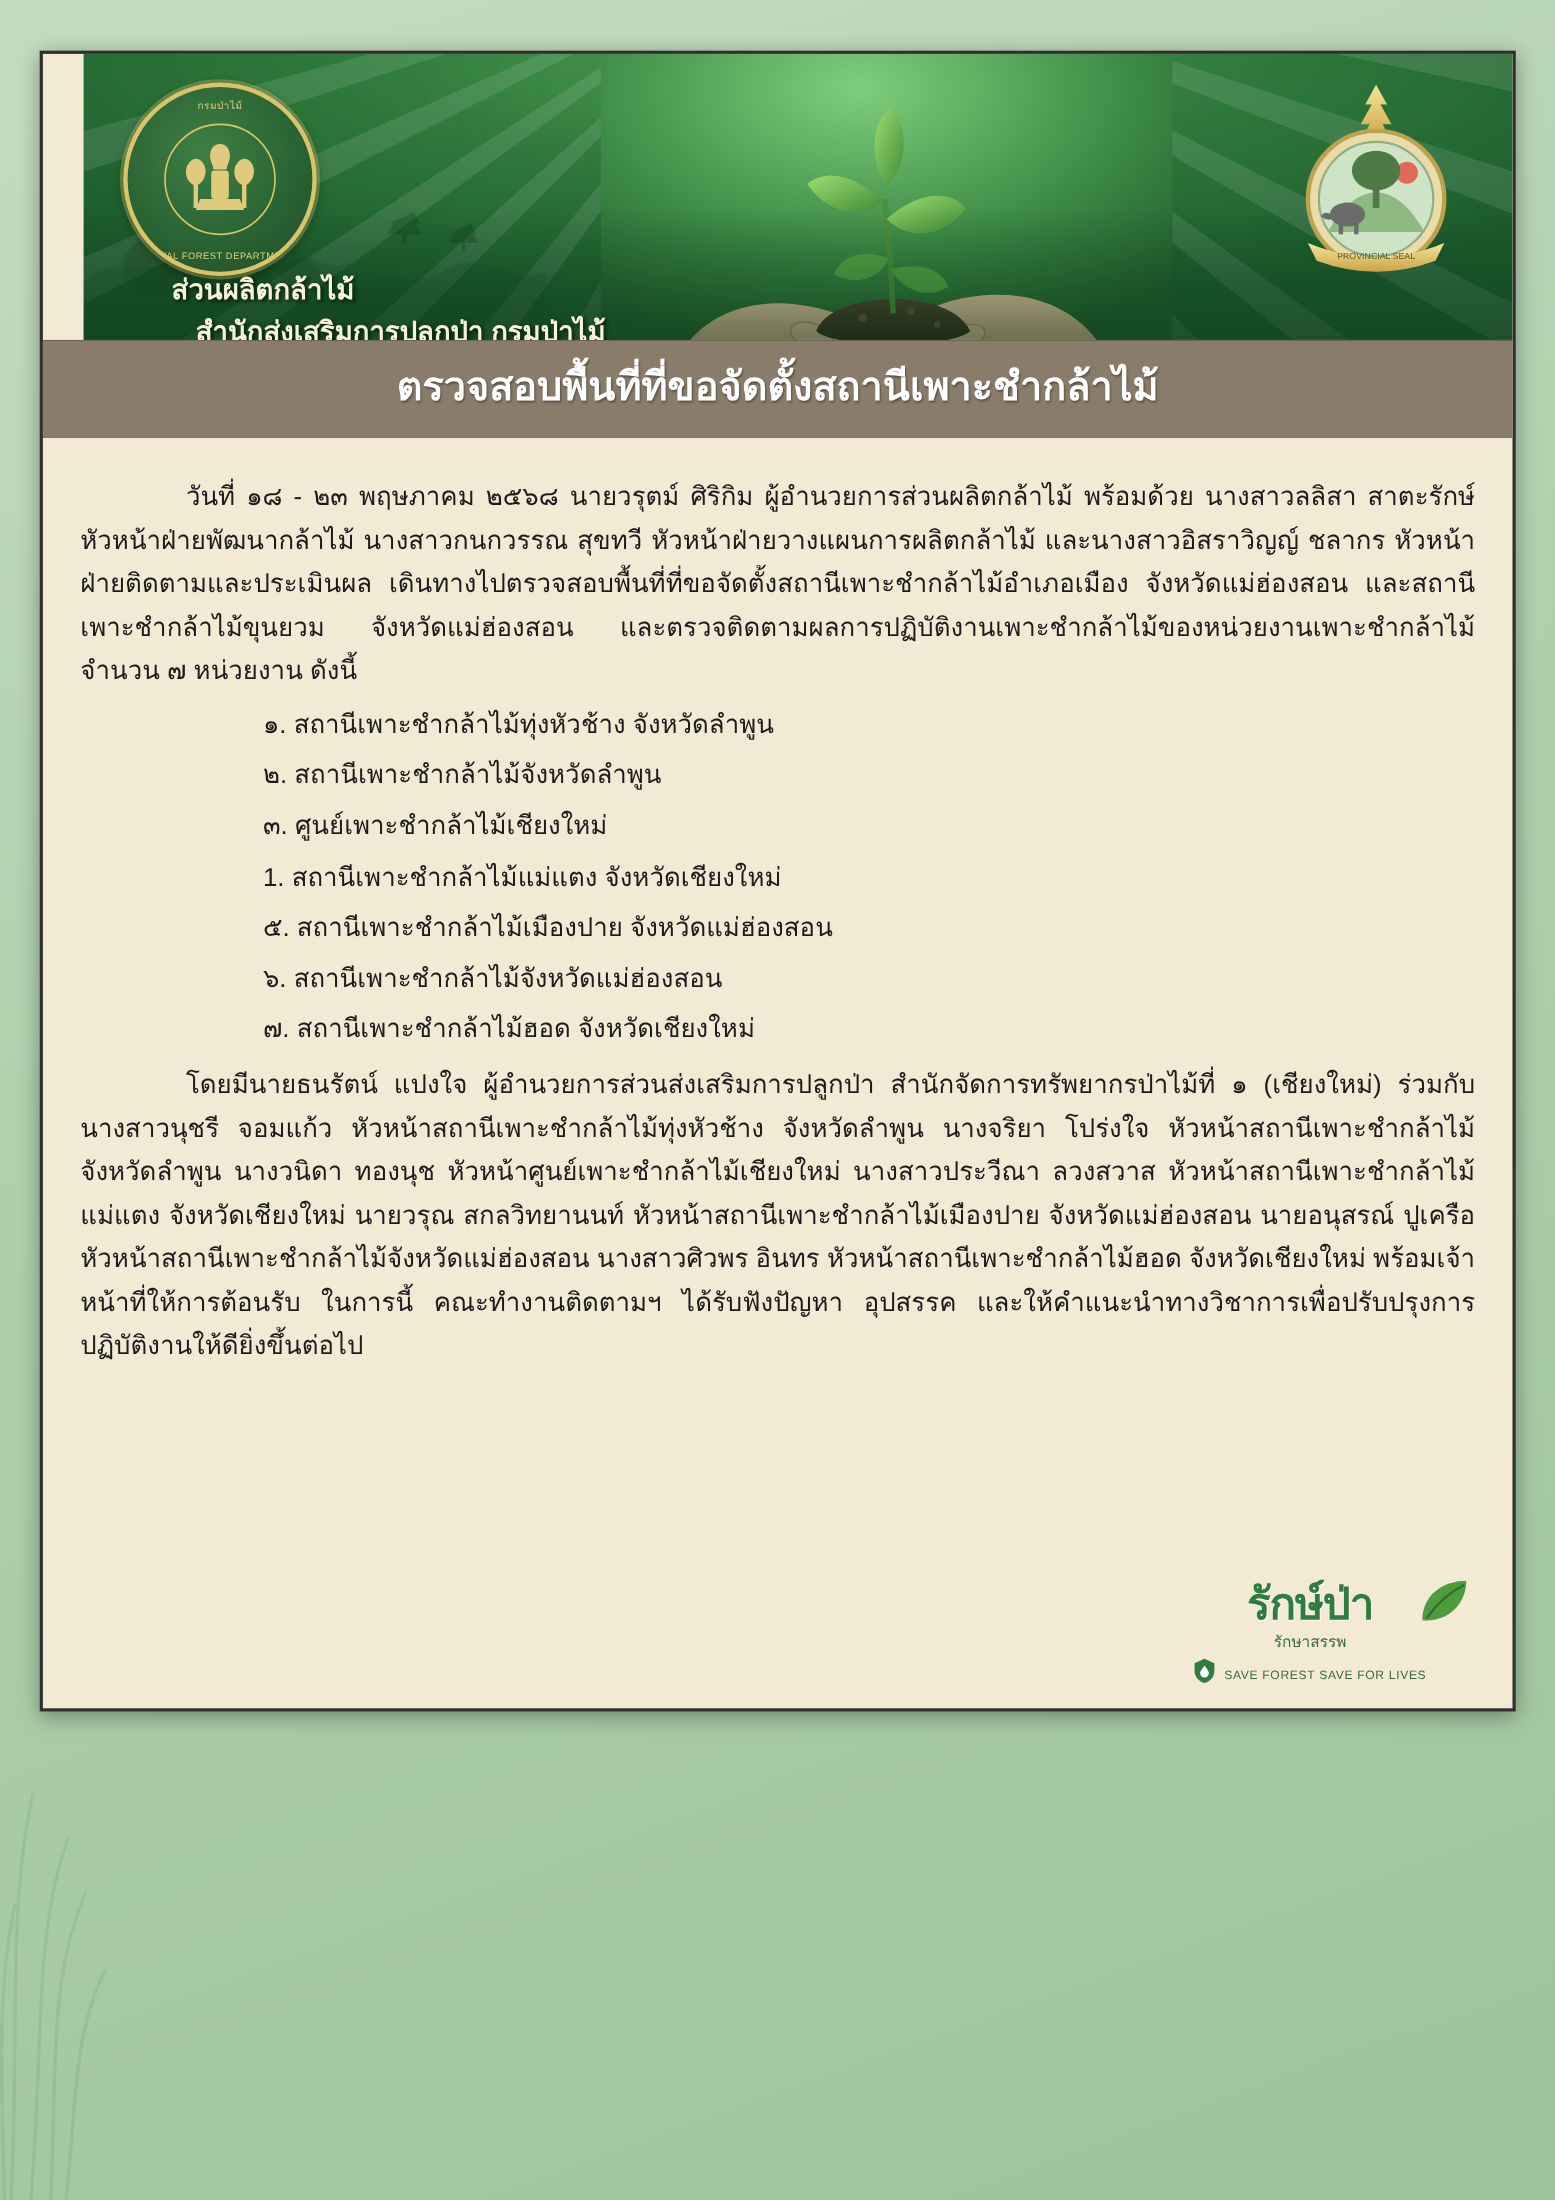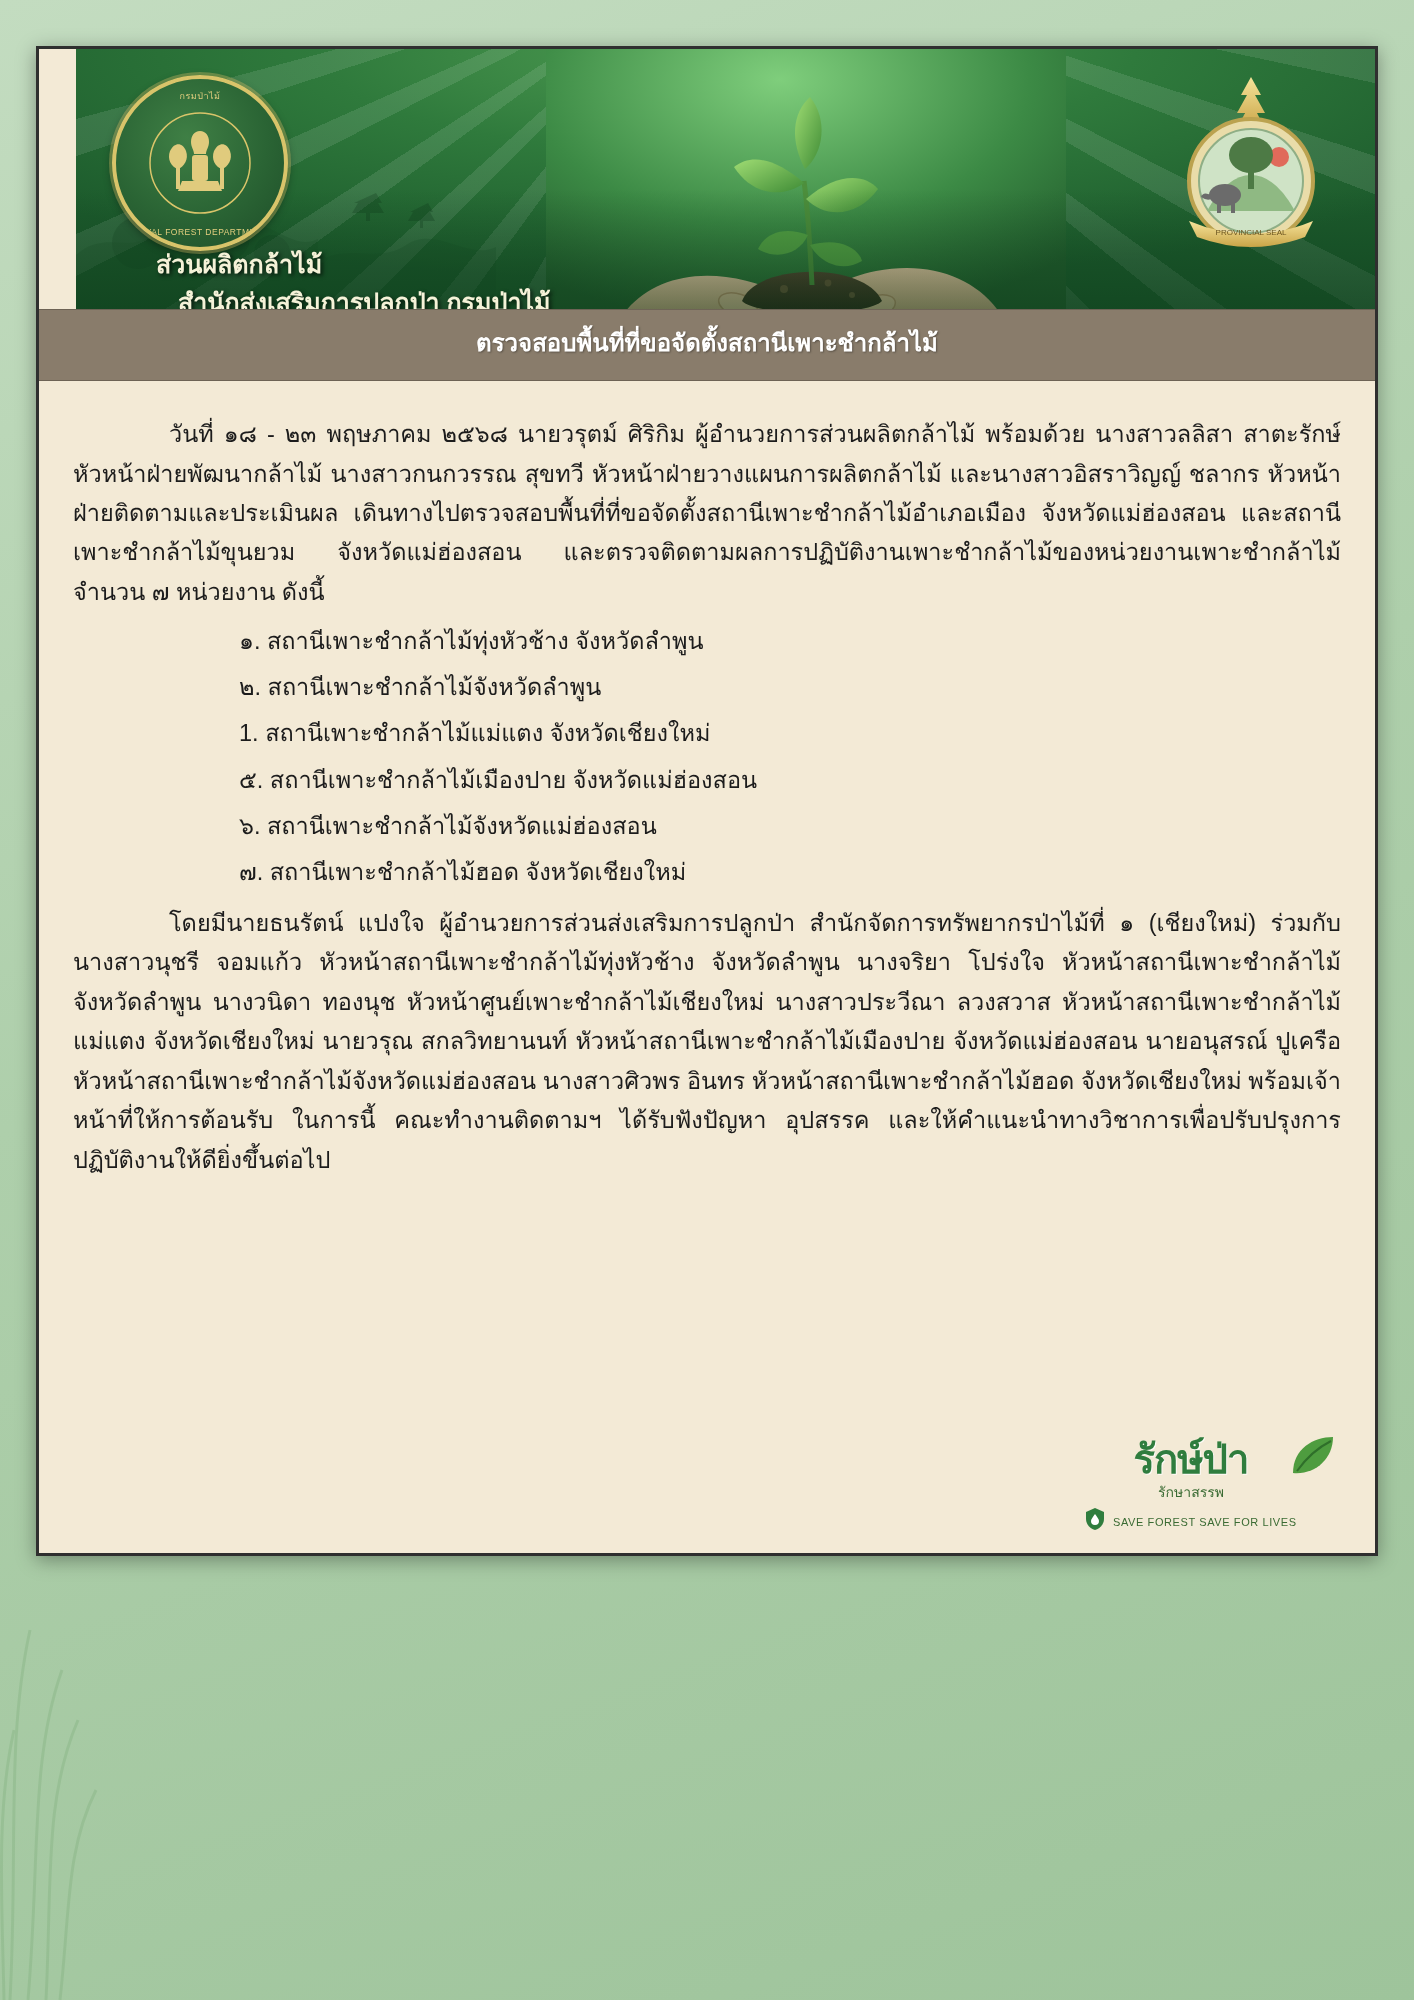--- a/index.html
+++ b/index.html
@@ -137,21 +137,21 @@
   
   .title-bar {
     background: #897c6b;
     color: #ffffff;
     padding: 16px 30px 20px;
     text-align: center;
     border-top: 1px solid rgba(0,0,0,.2);
     border-bottom: 1px solid rgba(0,0,0,.2);
   }
   .title-bar .t1 {
-    font-size: 24px;
+    font-size: 36px;
     line-height: 1.42;
     font-weight: bold;
     text-shadow: 1px 1px 2px rgba(0,0,0,.35);
   }
   .title-bar .t2 {
     font-size: 28.5px;
     line-height: 1.42;
     font-weight: bold;
     text-shadow: 1px 1px 2px rgba(0,0,0,.35);
   }
@@ -360,20 +360,21 @@
   <div class="title-bar">
     <div class="t1">ตรวจสอบพื้นที่ที่ขอจัดตั้งสถานีเพาะชำกล้าไม้</div>
   </div>
 
   <div class="content">
     <p class="para p1">วันที่ ๑๘ - ๒๓ พฤษภาคม ๒๕๖๘ นายวรุตม์ ศิริกิม ผู้อำนวยการส่วนผลิตกล้าไม้ พร้อมด้วย นางสาวลลิสา สาตะรักษ์ หัวหน้าฝ่ายพัฒนากล้าไม้ นางสาวกนกวรรณ สุขทวี หัวหน้าฝ่ายวางแผนการผลิตกล้าไม้ และนางสาวอิสราวิญญ์ ชลากร หัวหน้าฝ่ายติดตามและประเมินผล เดินทางไปตรวจสอบพื้นที่ที่ขอจัดตั้งสถานีเพาะชำกล้าไม้อำเภอเมือง จังหวัดแม่ฮ่องสอน และสถานีเพาะชำกล้าไม้ขุนยวม จังหวัดแม่ฮ่องสอน และตรวจติดตามผลการปฏิบัติงานเพาะชำกล้าไม้ของหน่วยงานเพาะชำกล้าไม้ จำนวน ๗ หน่วยงาน ดังนี้</p>
 
     <ul class="station-list">
       <li>๑. สถานีเพาะชำกล้าไม้ทุ่งหัวช้าง จังหวัดลำพูน</li>
       <li>๒. สถานีเพาะชำกล้าไม้จังหวัดลำพูน</li>
+      <li>๓. ศูนย์เพาะชำกล้าไม้เชียงใหม่</li>
       <li>1. สถานีเพาะชำกล้าไม้แม่แตง จังหวัดเชียงใหม่</li>
       <li>๕. สถานีเพาะชำกล้าไม้เมืองปาย จังหวัดแม่ฮ่องสอน</li>
       <li>๖. สถานีเพาะชำกล้าไม้จังหวัดแม่ฮ่องสอน</li>
       <li>๗. สถานีเพาะชำกล้าไม้ฮอด จังหวัดเชียงใหม่</li>
     </ul>
 
     <p class="para p2">โดยมีนายธนรัตน์ แปงใจ ผู้อำนวยการส่วนส่งเสริมการปลูกป่า  สำนักจัดการทรัพยากรป่าไม้ที่ ๑ (เชียงใหม่) ร่วมกับ นางสาวนุชรี จอมแก้ว หัวหน้าสถานีเพาะชำกล้าไม้ทุ่งหัวช้าง จังหวัดลำพูน  นางจริยา โปร่งใจ หัวหน้าสถานีเพาะชำกล้าไม้จังหวัดลำพูน นางวนิดา ทองนุช หัวหน้าศูนย์เพาะชำกล้าไม้เชียงใหม่ นางสาวประวีณา ลวงสวาส หัวหน้าสถานีเพาะชำกล้าไม้แม่แตง จังหวัดเชียงใหม่ นายวรุณ สกลวิทยานนท์ หัวหน้าสถานีเพาะชำกล้าไม้เมืองปาย จังหวัดแม่ฮ่องสอน นายอนุสรณ์ ปูเครือ หัวหน้าสถานีเพาะชำกล้าไม้จังหวัดแม่ฮ่องสอน นางสาวศิวพร อินทร หัวหน้าสถานีเพาะชำกล้าไม้ฮอด จังหวัดเชียงใหม่ พร้อมเจ้าหน้าที่ให้การต้อนรับ ในการนี้ คณะทำงานติดตามฯ ได้รับฟังปัญหา อุปสรรค และให้คำแนะนำทางวิชาการเพื่อปรับปรุงการปฏิบัติงานให้ดียิ่งขึ้นต่อไป</p>
   </div>
 
   <div class="footer-logo">

